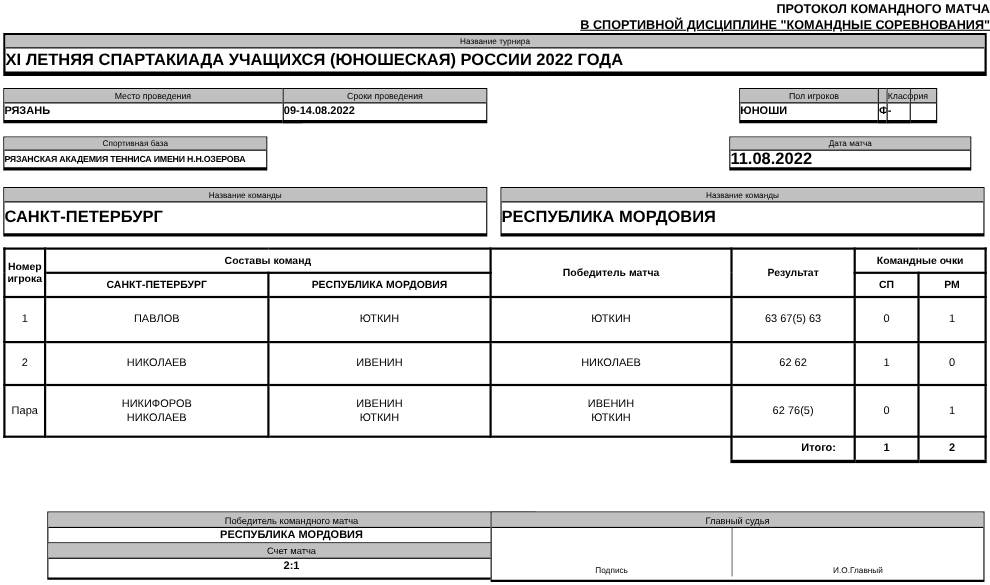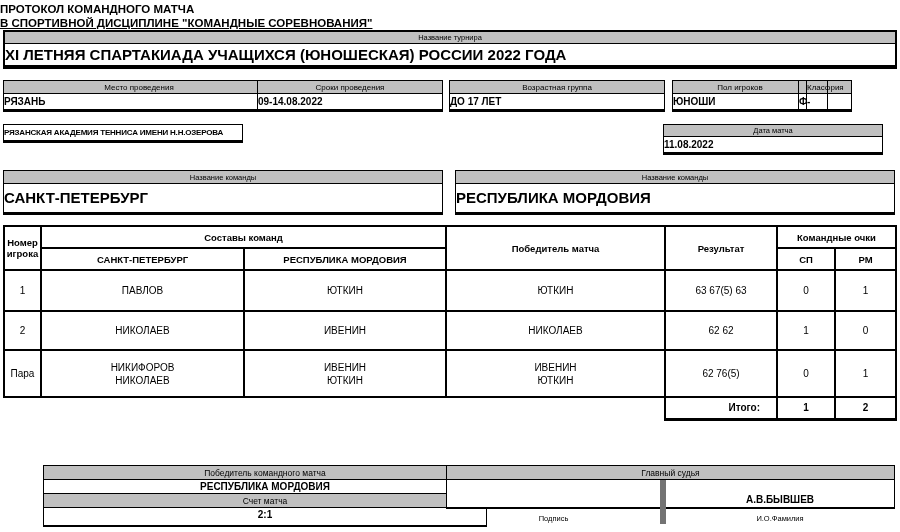--- a/index.html
+++ b/index.html
@@ -1,21 +1,21 @@
 <!DOCTYPE html>
 <html style="--gray: #c0c0c0;"><head>
 <meta charset="utf-8">
 <style>
   html,body { margin:0; padding:0; background:#fff; }
   * { box-sizing:border-box; }
   .page {
     position:relative; width:900px; height:532px; background:#fff;
     color:#000; font-family:"Liberation Sans", sans-serif; overflow:hidden;
   }
-  .doc-title { position:absolute; left:0; right:0; text-align:left; font-weight:bold; font-size:11.5px; }
+  .doc-title { position:absolute; left:0; right:0; text-align:right; font-weight:bold; font-size:11.5px; }
   .t1 { top:3px; }
   .t2 { top:17px; text-decoration:underline; }
 
   
   .labelbox { position:absolute; border:1px solid #000; border-bottom-width:3px; background:#fff; }
   .labelbox .bar { background:var(--gray,#c0c0c0); border-bottom:1px solid #000; text-align:center; color:#000; overflow:hidden; white-space:nowrap; }
   .labelbox .val { font-weight:bold; white-space:nowrap; overflow:hidden; }
 
   .tourn { left:3px; top:30px; width:894px; border-width:2px; border-bottom-width:4px; }
   .tourn .bar { height:12px; line-height:12px; font-size:7.5px; }
@@ -29,47 +29,47 @@
   .f2 { left:449px; width:216px; }
   .f3 { left:672px; width:136px; }
   .f4 { left:798px; width:54px; }
   .f5 { left:806px; width:22px; }
 
   .venuebox { left:3px; top:124px; width:240px; }
   .venuebox .bar { height:12px; line-height:12px; font-size:7.5px; }
   .venuebox .val { font-size:8px; line-height:15px; letter-spacing:-0.2px; }
   .datebox { left:663px; top:124px; width:220px; }
   .datebox .bar { height:12px; line-height:12px; font-size:7.5px; }
-  .datebox .val { font-size:10px; line-height:15px; }
+  .datebox .val { font-size:15px; line-height:15px; }
 
   .teambox { top:170px; }
   .team0 { left:3px;   width:440px; }
   .team1 { left:455px; width:440px; }
   .teambox .bar { height:13px; line-height:13px; font-size:7.5px; }
   .teambox .val { font-size:15px; line-height:28px; }
 
   
   .results { position:absolute; left:3px; top:225px; width:892px; border-collapse:collapse; table-layout:fixed; }
   .results th, .results td { border:2px solid #000; text-align:center; vertical-align:middle; padding:0; overflow:hidden; }
   .results th { font-weight:bold; font-size:9.5px; line-height:11px; }
   .results thead tr { height:22px; }
   .results td { font-size:10px; line-height:13px; font-weight:normal; }
   tr.r1 { height:41px; } tr.r2 { height:39px; } tr.r3 { height:47px; } tr.totalr { height:22px; }
   td.nob { border:none; }
   td.tlabel { text-align:right; font-weight:bold; padding-right:16px; border-bottom-width:3px; }
   td.tval { font-weight:bold; border-bottom-width:3px; }
 
   
   .footL { position:absolute; left:3px; top:465px; width:444px; height:62px; border:1px solid #000; border-bottom-width:2px; background:#fff;margin-left:40px; }
-  .footR { position:absolute; left:446px; top:465px; width:449px; height:44px; border:1px solid #000; border-bottom-width:2px; background:#fff; }
+  .footR { position:absolute; left:446px; top:465px; width:449px; height:64px; border:1px solid #000; border-bottom-width:2px; background:#fff; }
   .fg { background:var(--gray,#c0c0c0); border-bottom:1px solid #000; height:14px; line-height:14px; font-size:8.5px; text-align:center; }
   .fw { height:14px; line-height:14px; font-size:10px; font-weight:bold; text-align:center; border-bottom:1px solid #000; }
   .fw.last { border-bottom:none; }
   .fbody { display:flex; height:44px; }
-  .sigcell { width:219px; border-right:6px solid #737373; position:relative; }
+  .sigcell { width:219px; border-right:1px solid #737373; position:relative; }
   .namecell { flex:1; position:relative; }
   .cap { position:absolute; bottom:1px; left:0; right:0; text-align:center; font-size:7.5px; }
   .rname { position:absolute; top:14px; left:0; right:0; text-align:center; font-weight:bold; font-size:10px; }
 </style>
 </head>
 <body>
 
 <div class="page">
 
   <div class="doc-title t1">ПРОТОКОЛ КОМАНДНОГО МАТЧА</div>
@@ -81,38 +81,35 @@
   </div>
 
   <div class="labelbox info f0">
     <div class="bar">Место проведения</div>
     <div class="val">РЯЗАНЬ</div>
   </div>
   <div class="labelbox info f1">
     <div class="bar">Сроки проведения</div>
     <div class="val">09-14.08.2022</div>
   </div>
-  <div class="labelbox info f2">
-    <div class="bar">Возрастная группа</div>
-    <div class="val">ДО 17 ЛЕТ</div>
-  </div>
   <div class="labelbox info f3">
     <div class="bar">Пол игроков</div>
     <div class="val">ЮНОШИ</div>
   </div>
   <div class="labelbox info f4">
     <div class="bar">Категория</div>
     <div class="val">ФТ</div>
   </div>
   <div class="labelbox info f5">
     <div class="bar">Класс</div>
     <div class="val">-</div>
   </div>
 
   <div class="labelbox venuebox">
+    <div class="bar">Спортивная база</div>
     <div class="val">РЯЗАНСКАЯ АКАДЕМИЯ ТЕННИСА ИМЕНИ Н.Н.ОЗЕРОВА</div>
   </div>
   <div class="labelbox datebox">
     <div class="bar">Дата матча</div>
     <div class="val">11.08.2022</div>
   </div>
 
   <div class="labelbox teambox team0">
     <div class="bar">Название команды</div>
     <div class="val">САНКТ-ПЕТЕРБУРГ</div>
@@ -200,19 +197,18 @@
     <div class="fw last">2:1</div>
   </div>
 
   <div class="footR">
     <div class="fg">Главный судья</div>
     <div class="fbody">
       <div class="sigcell">
         <div class="cap">Подпись</div>
       </div>
       <div class="namecell">
-        <div class="rname">А.В.БЫВШЕВ</div>
-        <div class="cap">И.О.Фамилия</div>
+        <div class="cap">И.О.Главный</div>
       </div>
     </div>
   </div>
 
 </div>
 
 </body></html>

